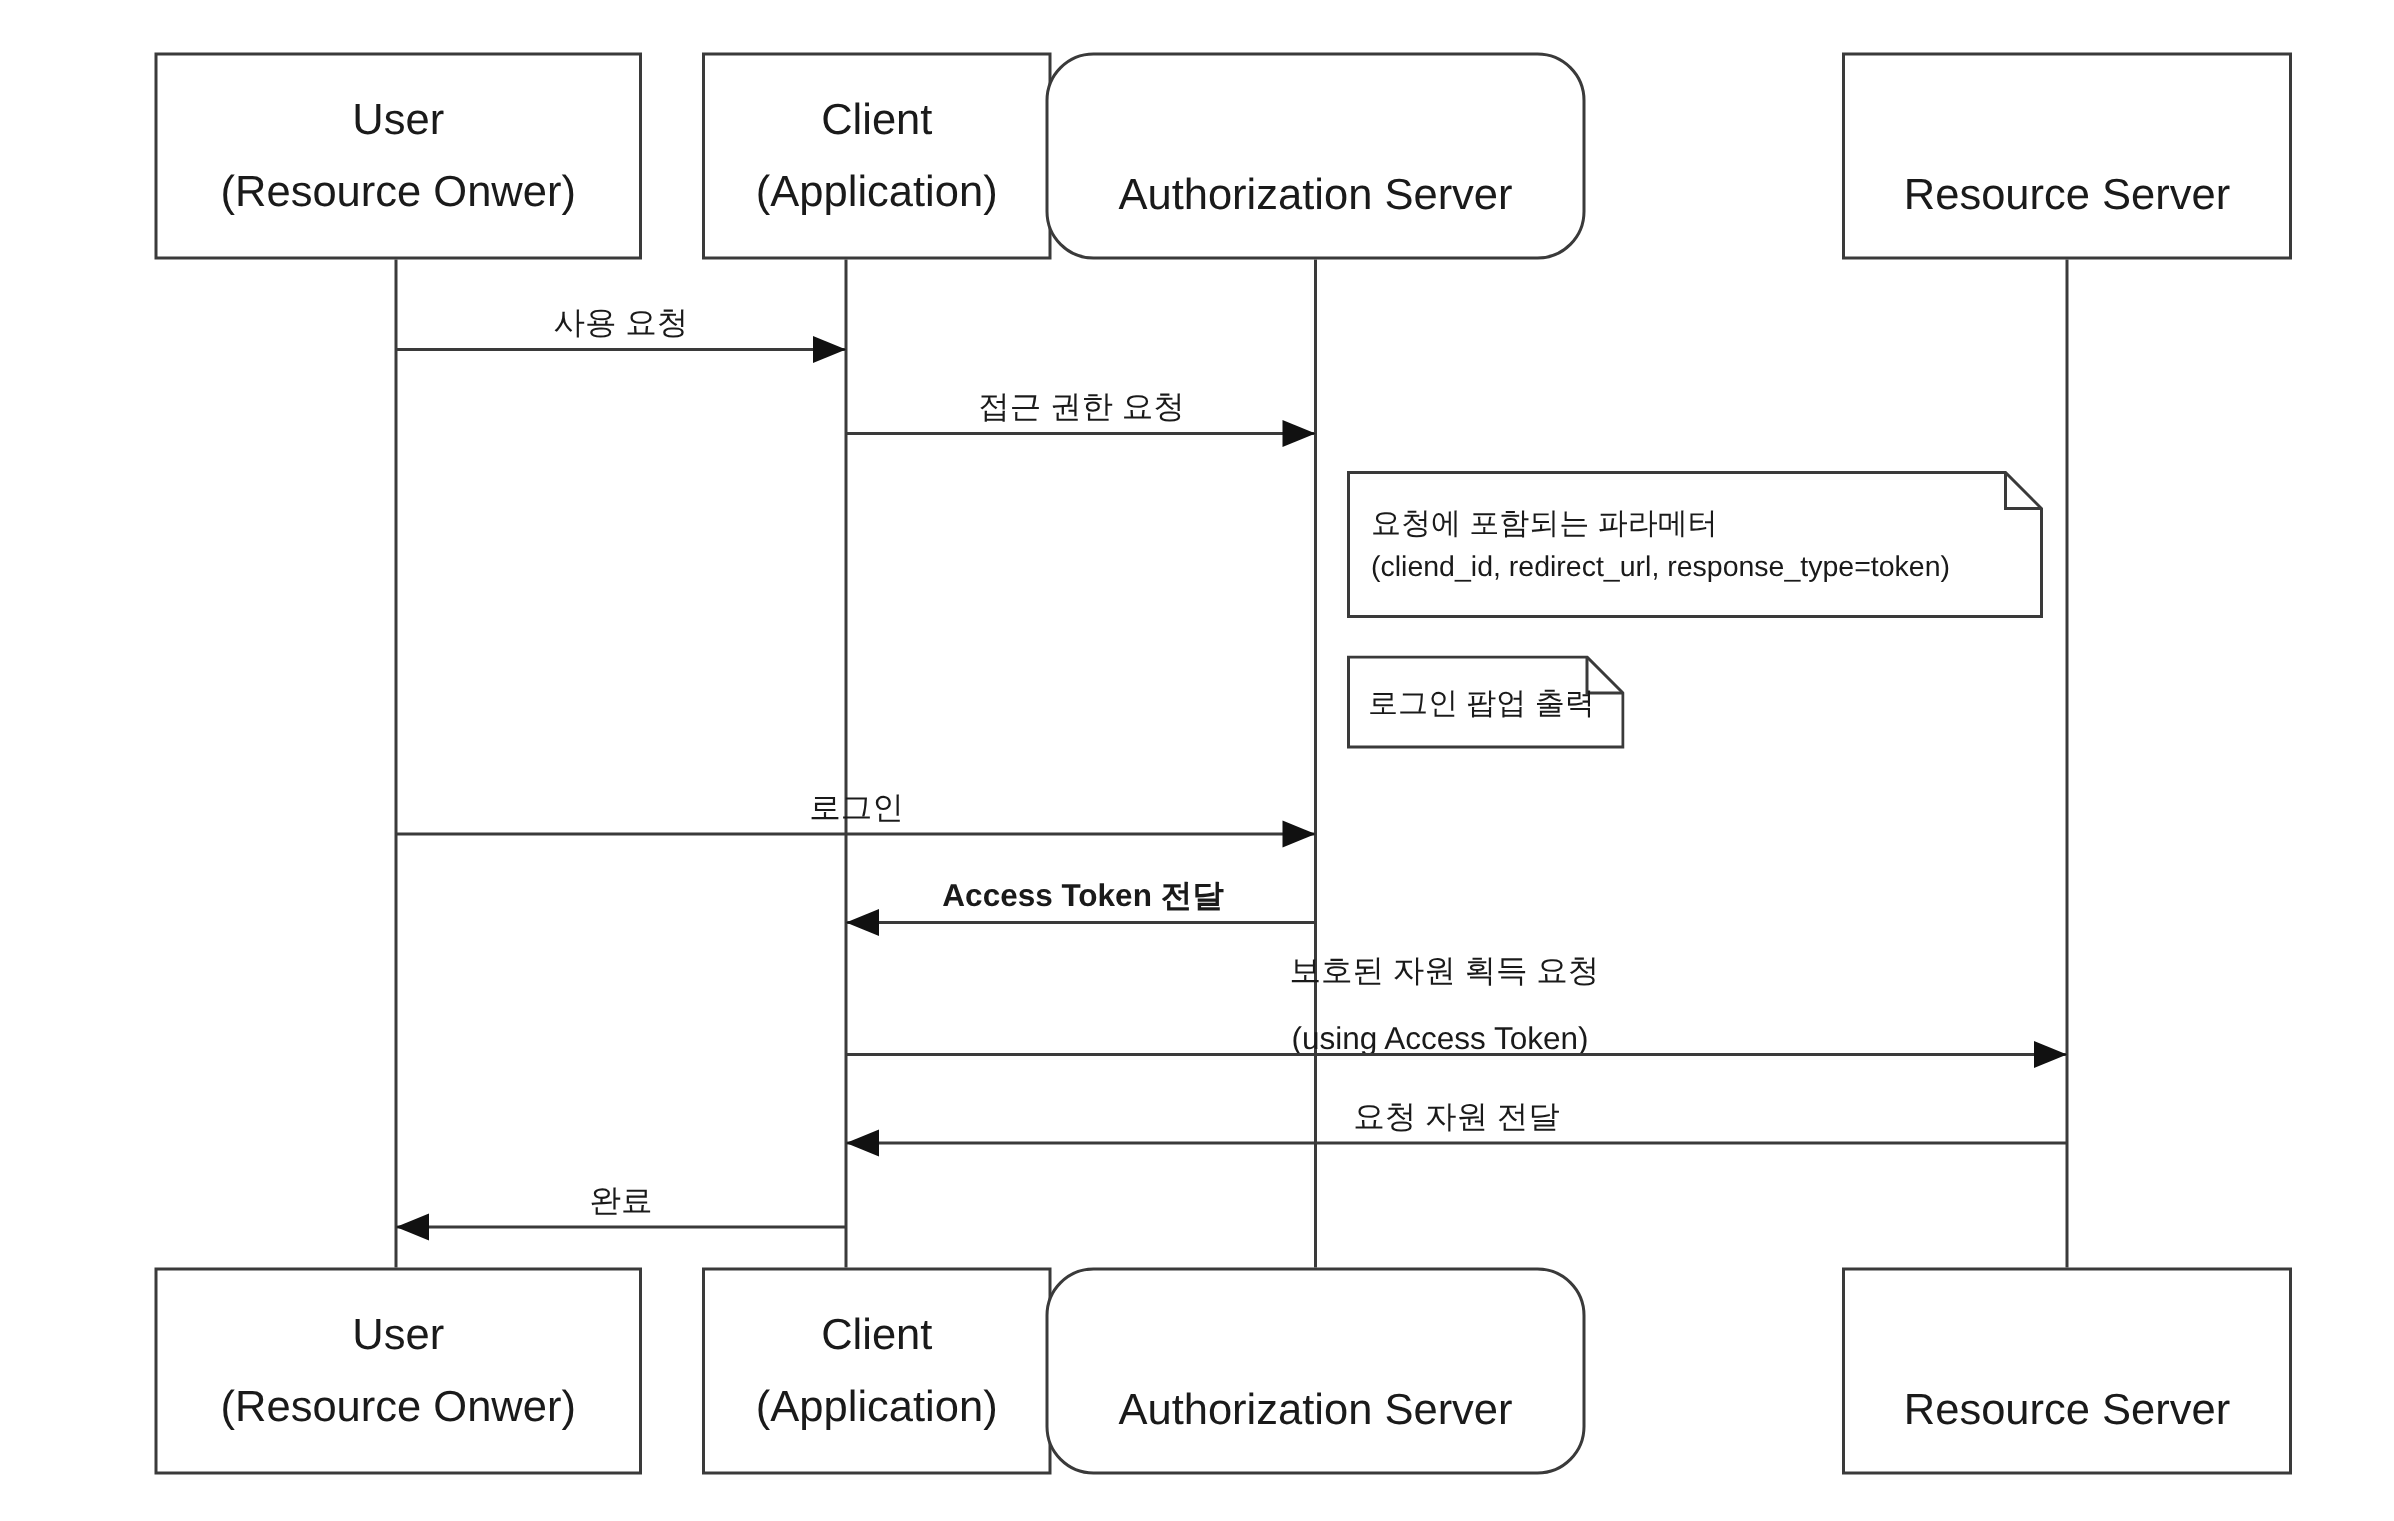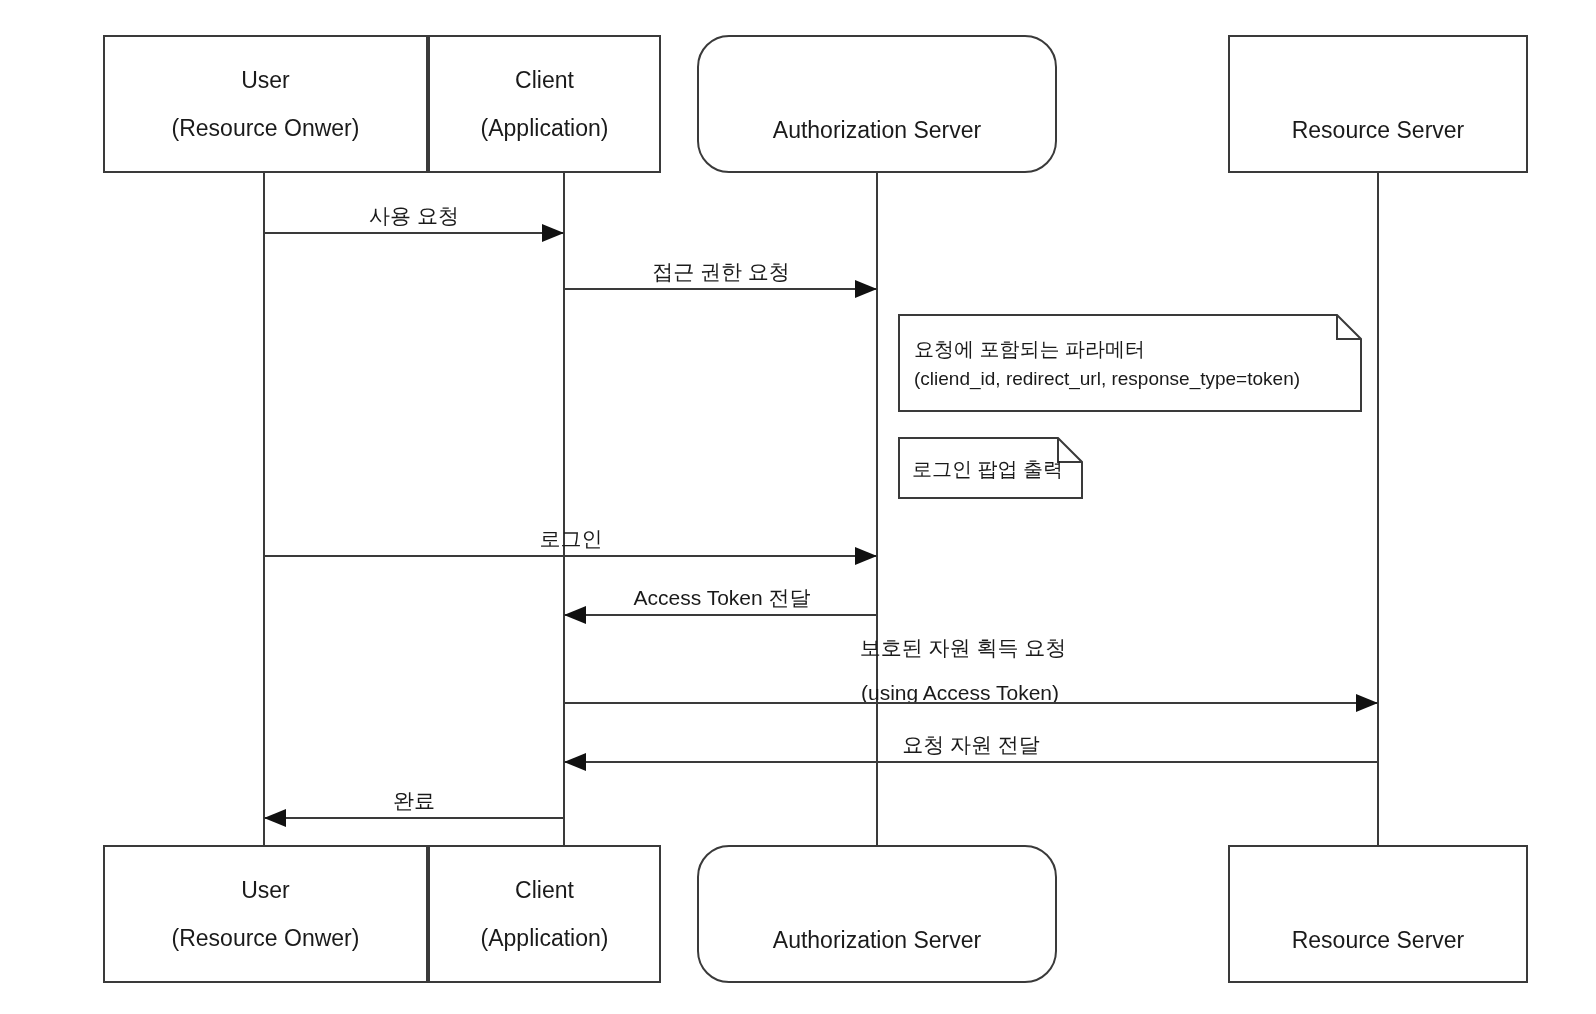--- a/index.html
+++ b/index.html
@@ -4,27 +4,27 @@
 <style>
   html, body { margin:0; padding:0; background:#ffffff; }
   #canvas {
     position:relative; width:1596px; height:1014px; background:#ffffff;
     font-family:"Liberation Sans", sans-serif; color:#111111; overflow:hidden;
   }
   .actor-box {
     position:absolute; box-sizing:border-box; height:138px;
     border:2px solid #3a3a3a; background:#ffffff;
     display:flex; flex-direction:column; justify-content:center; align-items:center;
-    font-size:23px; line-height:48px; text-align:center; color:#1a1a1a;
+    font-size:29px; line-height:48px; text-align:center; color:#1a1a1a;
   }
   .actor-box.single { padding-top:52px; }
   .row-top    { top:35px; }
   .row-bottom { top:845px; }
   .pos-user     { left:103px;  width:325px; }
-  .pos-client   { left:428px;  width:233px; }
+  .pos-client   { left:468px;  width:233px; }
   .pos-auth     { left:697px;  width:360px;border-radius:32px; }
   .pos-resource { left:1228px; width:300px; }
   .lifeline {
     position:absolute; top:173px; height:672px; width:2px; background:#3a3a3a;
   }
   .msg-line { position:absolute; height:2px; background:#3a3a3a; }
   .head { position:absolute; width:0; height:0; border-top:9px solid transparent; border-bottom:9px solid transparent; }
   .head.right { border-left:22px solid #111111; }
   .head.left  { border-right:22px solid #111111; }
   .msg-label {
@@ -107,21 +107,21 @@
     <div class="note-text">
       <div>요청에 포함되는 파라메터</div>
       <div class="note-line2">(cliend_id, redirect_url, response_type=token)</div>
     </div>
   </div>
 
   <div class="msg-label" style="left:571px; top:525px;text-align:center;">로그인</div>
   <div class="msg-line" style="left:264px; top:555px; width:613px;"></div>
   <div class="head right" style="left:855px; top:547px;"></div>
 
-  <div class="msg-label" style="left:722px; top:584px;">Access Token 전달</div>
+  <div class="msg-label" style="left:722px; top:584px;font-weight:bold;">Access Token 전달</div>
   <div class="msg-line" style="left:564px; top:614px; width:313px;"></div>
   <div class="head left" style="left:564px; top:606px;"></div>
 
   <div class="msg-label" style="left:963px; top:634px;">보호된 자원 획득 요청</div>
   <div class="msg-label" style="left:960px; top:667px;margin-top:12px;">(using Access Token)</div>
   <div class="msg-line" style="left:564px; top:702px; width:814px;"></div>
   <div class="head right" style="left:1356px; top:694px;"></div>
 
   <div class="msg-label" style="left:971px; top:731px;">요청 자원 전달</div>
   <div class="msg-line" style="left:564px; top:761px; width:814px;"></div>

